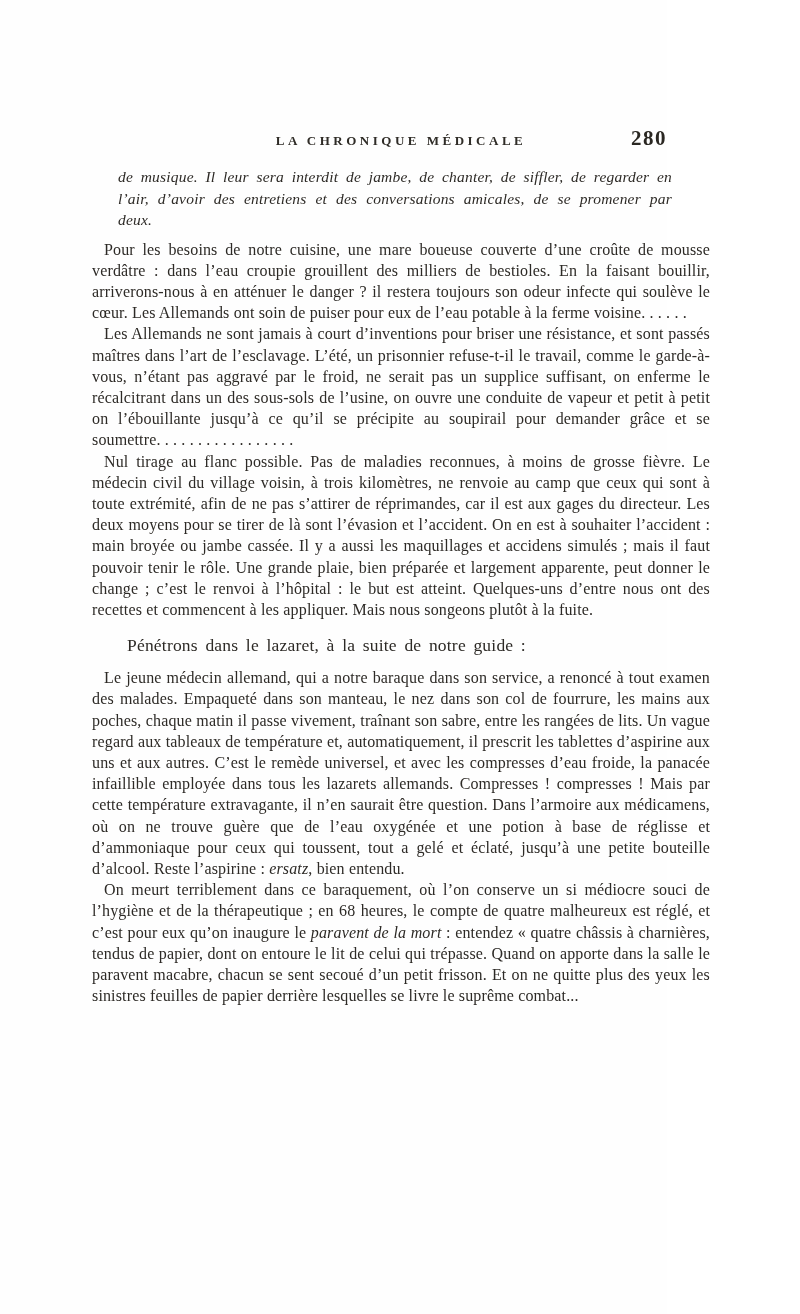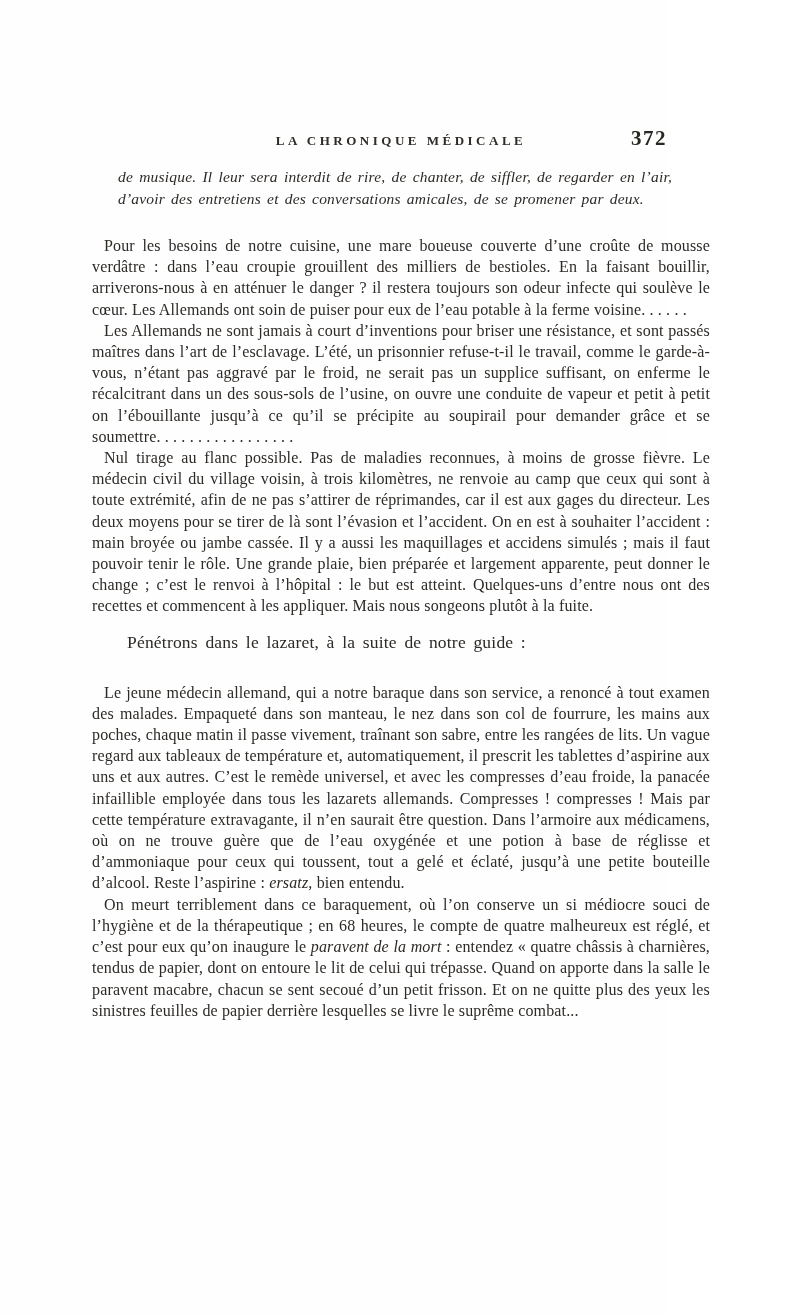--- a/index.html
+++ b/index.html
@@ -62,21 +62,21 @@
     line-height: 27px;
     text-align: justify;
     text-indent: 35px;
     word-spacing: 3px;
     letter-spacing: 0.2px;
   }
   .lead.single {
     text-align: left;
   }
   .quote-block {
-    margin-top: 26px;
+    margin-top: 8px;
   }
   .quote-block p {
     margin: 0;
     font-size: 16px;
     line-height: 21.2px;
     text-align: justify;
     text-indent: 12px;
     letter-spacing: 0.15px;
   }
   .closing {
@@ -85,24 +85,24 @@
   i.term { font-style: italic; }
 </style>
 </head>
 <body>
 
 <div class="sheet">
   <div class="column">
 
     <div class="page-header">
       <div class="running-title">LA CHRONIQUE MÉDICALE</div>
-      <div class="page-number">372</div>
+      <div class="page-number">280</div>
     </div>
 
-    <p class="opening-quote">de musique. Il leur sera interdit de rire, de chanter, de siffler, de regarder en l’air, d’avoir des entretiens et des conversations amicales, de se promener par deux.</p>
+    <p class="opening-quote">de musique. Il leur sera interdit de jambe, de chanter, de siffler, de regarder en l’air, d’avoir des entretiens et des conversations amicales, de se promener par deux.</p>
 
 
     <div class="quote-block">
       <p>Pour les besoins de notre cuisine, une mare boueuse couverte d’une croûte de mousse verdâtre : dans l’eau croupie grouillent des milliers de bestioles. En la faisant bouillir, arriverons-nous à en atténuer le danger ? il restera toujours son odeur infecte qui soulève le cœur. Les Allemands ont soin de puiser pour eux de l’eau potable à la ferme voisine. . . . . .</p>
       <p>Les Allemands ne sont jamais à court d’inventions pour briser une résistance, et sont passés maîtres dans l’art de l’esclavage. L’été, un prisonnier refuse-t-il le travail, comme le garde-à-vous, n’étant pas aggravé par le froid, ne serait pas un supplice suffisant, on enferme le récalcitrant dans un des sous-sols de l’usine, on ouvre une conduite de vapeur et petit à petit on l’ébouillante jusqu’à ce qu’il se précipite au soupirail pour demander grâce et se soumettre. . . . . . . . . . . . . . . . .</p>
       <p>Nul tirage au flanc possible. Pas de maladies reconnues, à moins de grosse fièvre. Le médecin civil du village voisin, à trois kilomètres, ne renvoie au camp que ceux qui sont à toute extrémité, afin de ne pas s’attirer de réprimandes, car il est aux gages du directeur. Les deux moyens pour se tirer de là sont l’évasion et l’accident. On en est à souhaiter l’accident : main broyée ou jambe cassée. Il y a aussi les maquillages et accidens simulés ; mais il faut pouvoir tenir le rôle. Une grande plaie, bien préparée et largement apparente, peut donner le change ; c’est le renvoi à l’hôpital : le but est atteint. Quelques-uns d’entre nous ont des recettes et commencent à les appliquer. Mais nous songeons plutôt à la fuite.</p>
     </div>
 
     <p class="lead single">Pénétrons dans le lazaret, à la suite de notre guide :</p>
 

